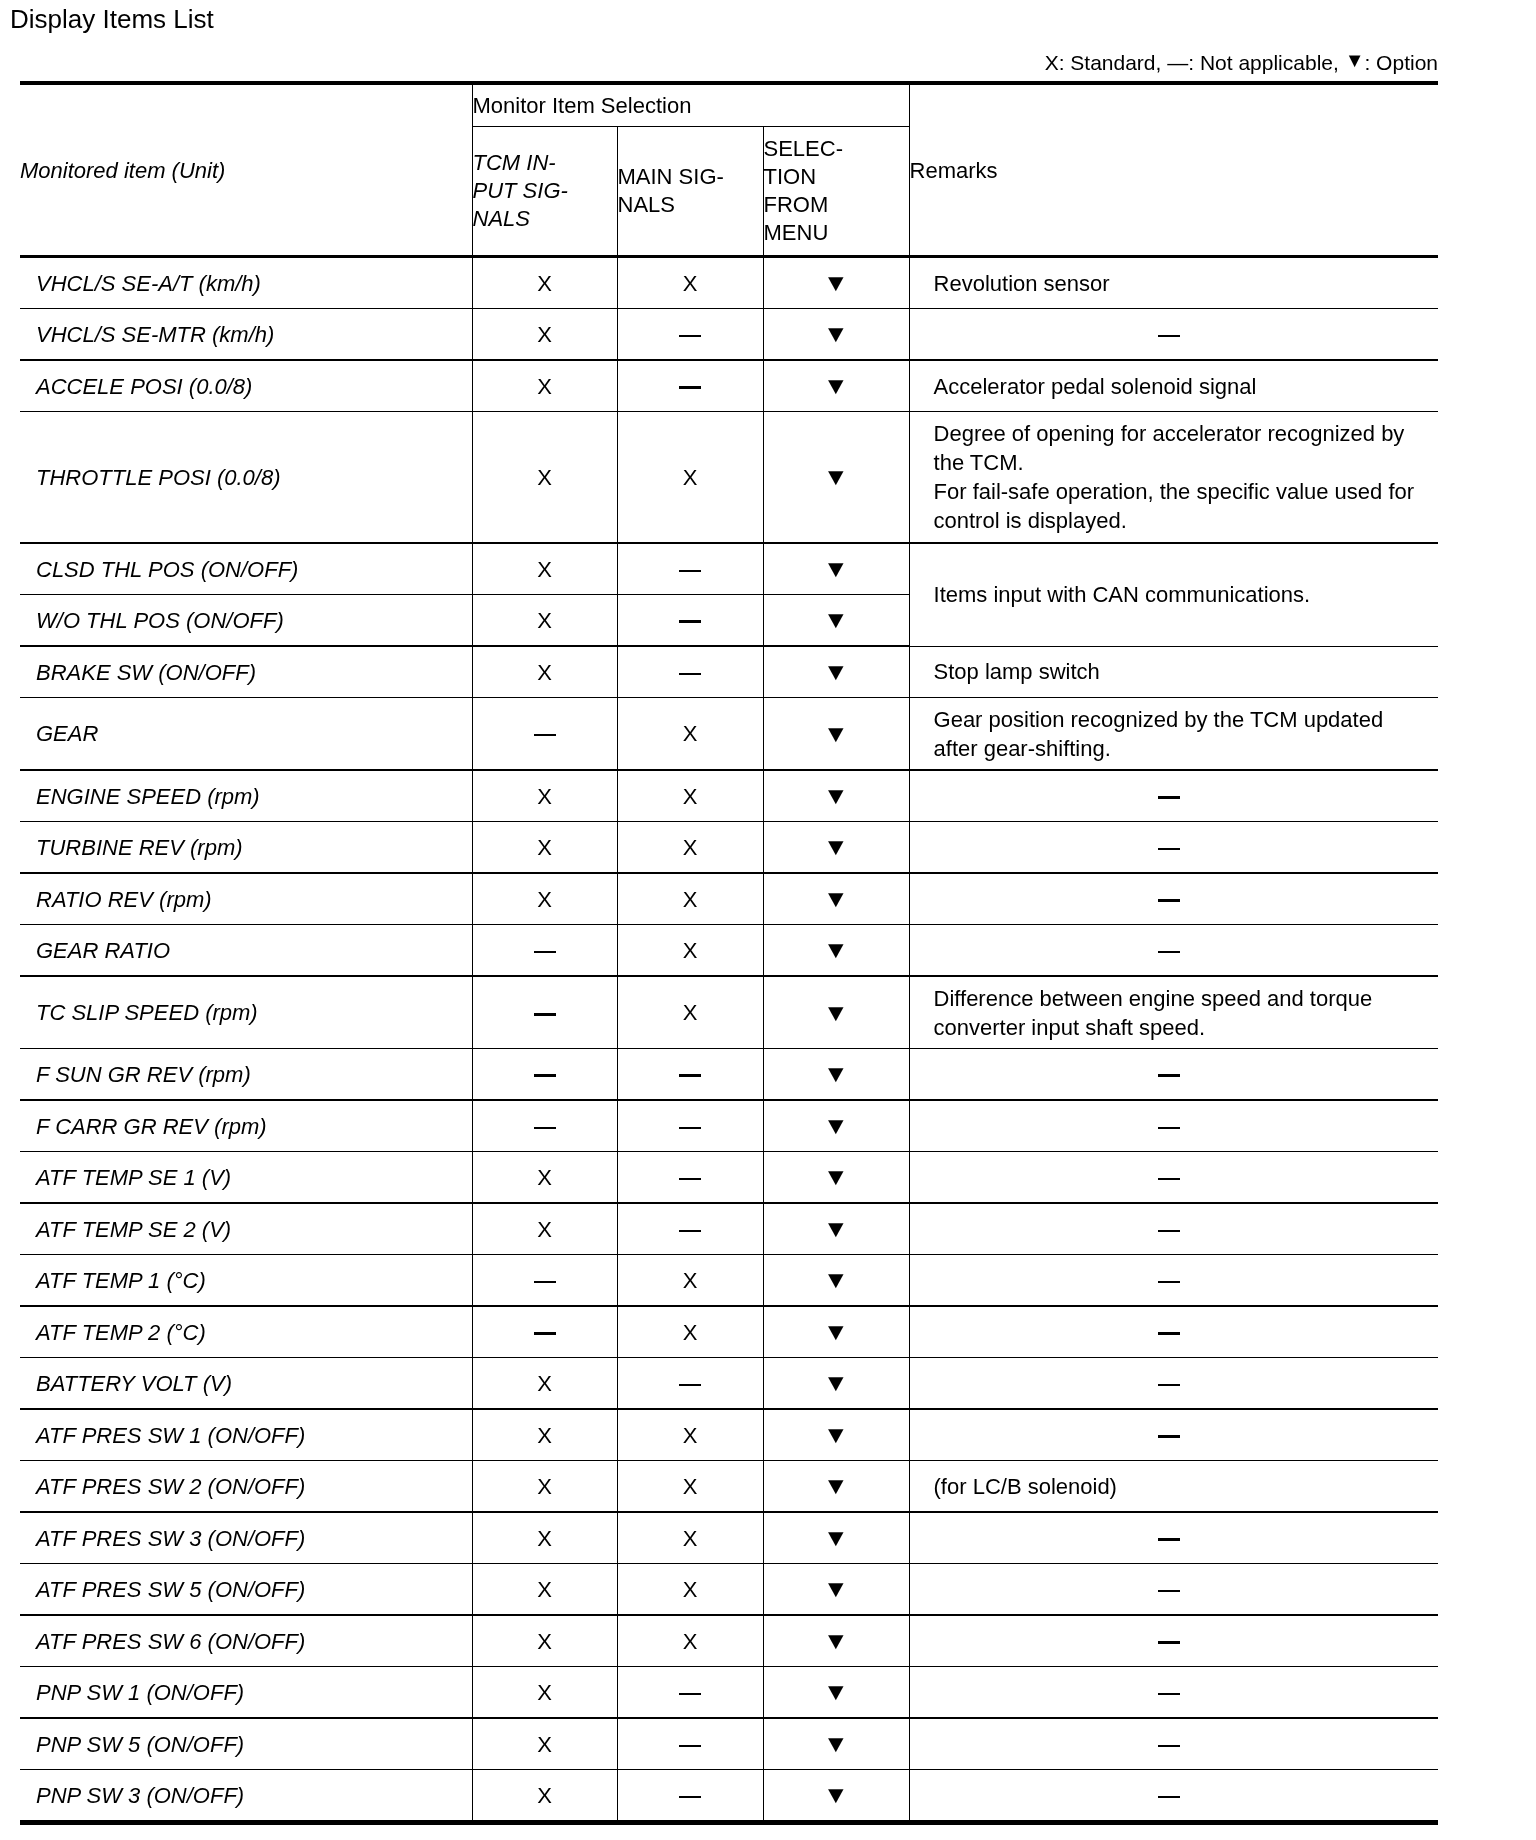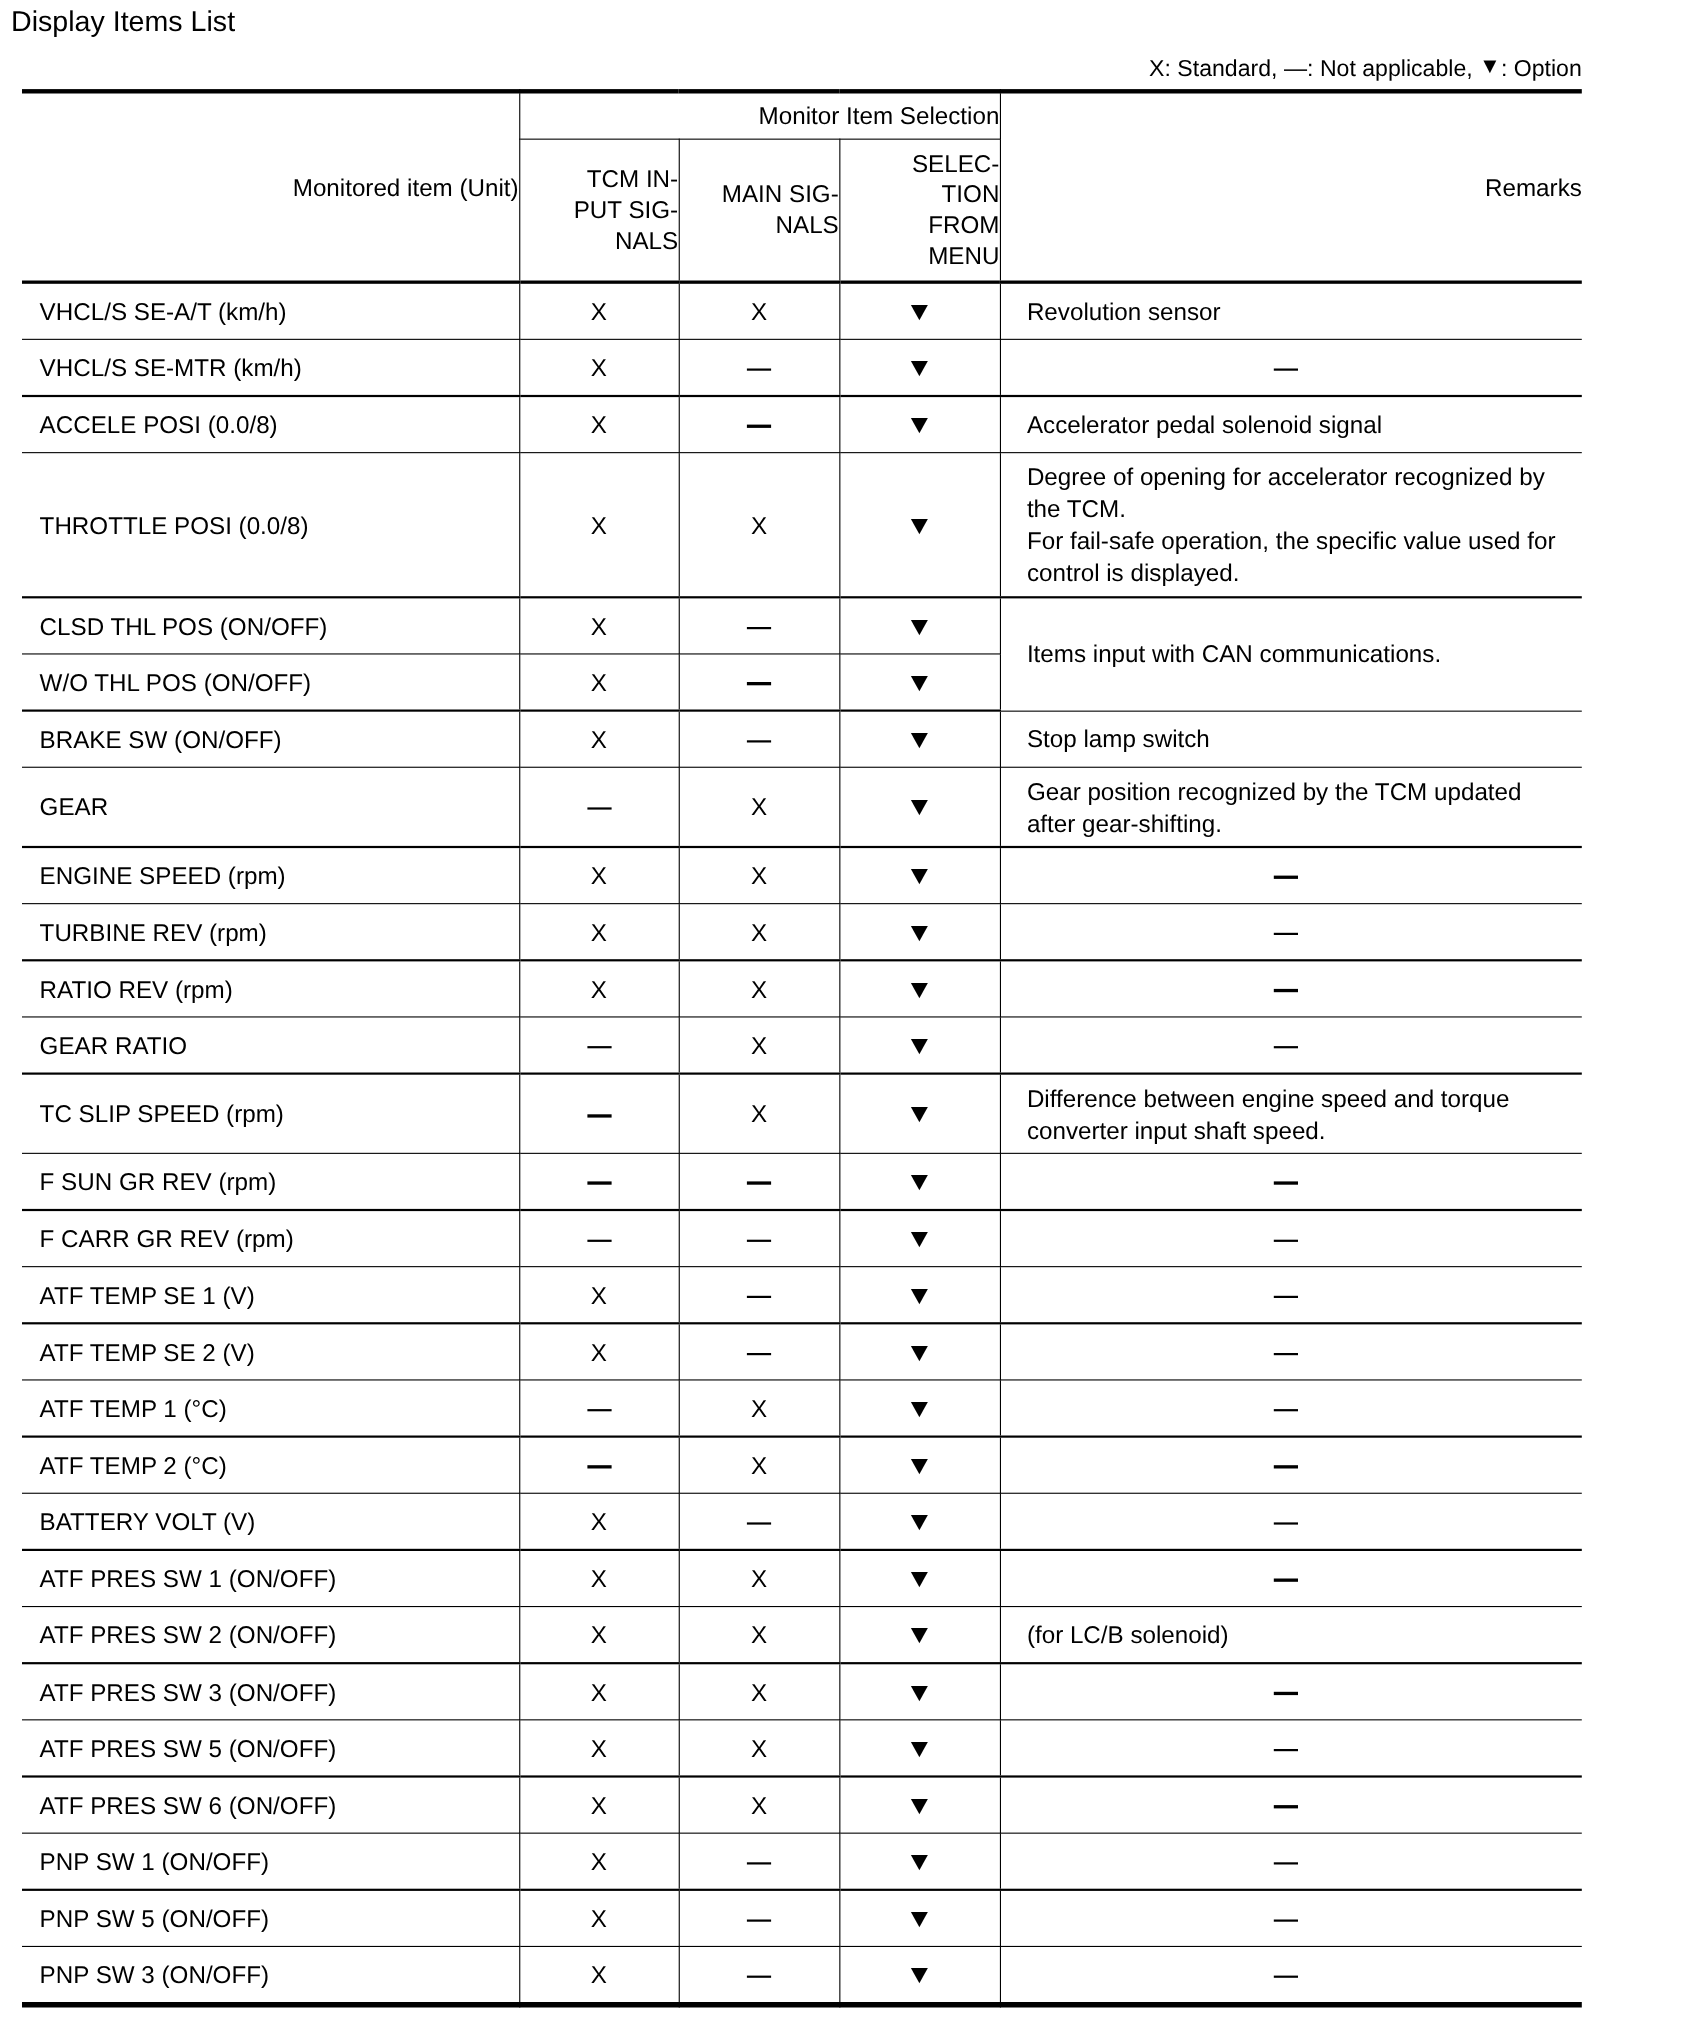--- a/index.html
+++ b/index.html
@@ -23,23 +23,23 @@
   }
   table.items col.c1 { width: 452px; }
   table.items col.c2 { width: 145px; }
   table.items col.c3 { width: 146px; }
   table.items col.c4 { width: 146px; }
   table.items col.c5 { width: 529px; }
   th, td {
     border-left: 1.5px solid #000; border-right: 1.5px solid #000;
     padding: 0; font-weight: normal; font-size: 22px; line-height: 29px;
   }
-  tr > :first-child { border-left: none; }
+  tr > :first-child { border-left: none; font-style: italic; }
   tr > :last-child { border-right: none; }
-  thead th { text-align: right; vertical-align: middle; }
+  thead th { text-align: left; vertical-align: middle; }
   thead tr.h1 th { height: 41px; }
   thead tr.h1 th.span-sel { border-bottom: 1.5px solid #000; }
   thead tr.h2 th { height: 128px; line-height: 28px; }
   thead tr:last-child th, thead th.rs { border-bottom: 3px solid #000; }
   tbody td { height: 50px; border-bottom: 1.5px solid #000; vertical-align: middle; }
   tbody tr.thick td { border-bottom-width: 2.5px; }
   tbody td.name { padding-left: 16px; text-align: left; }
   tbody td.mark { text-align: center; }
   tbody td.remark { padding-left: 24px; padding-right: 10px; text-align: left; }
   tbody td.remark.center { text-align: center; padding-left: 0; }

